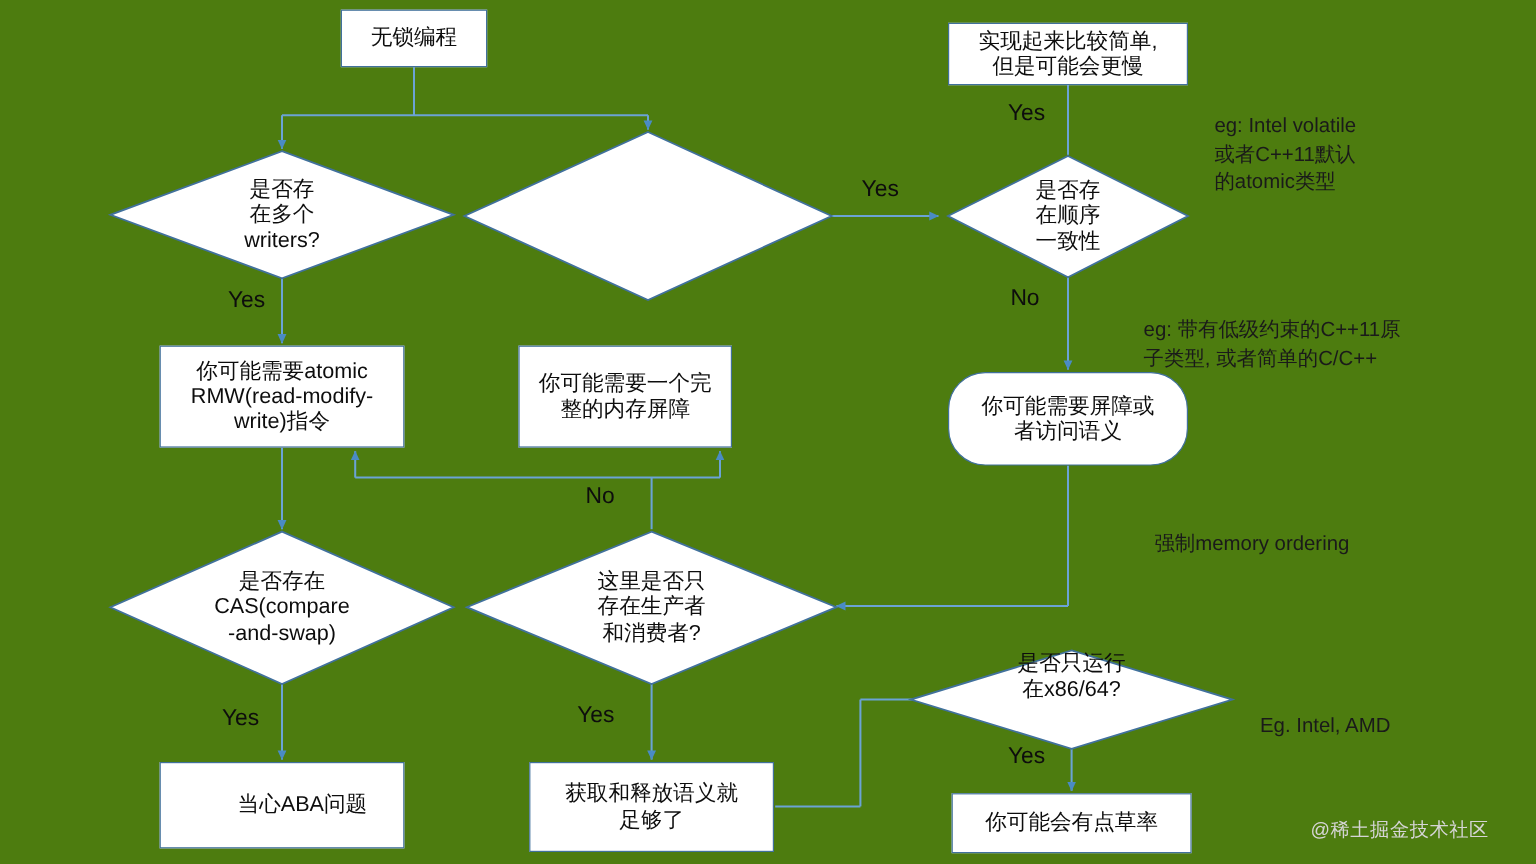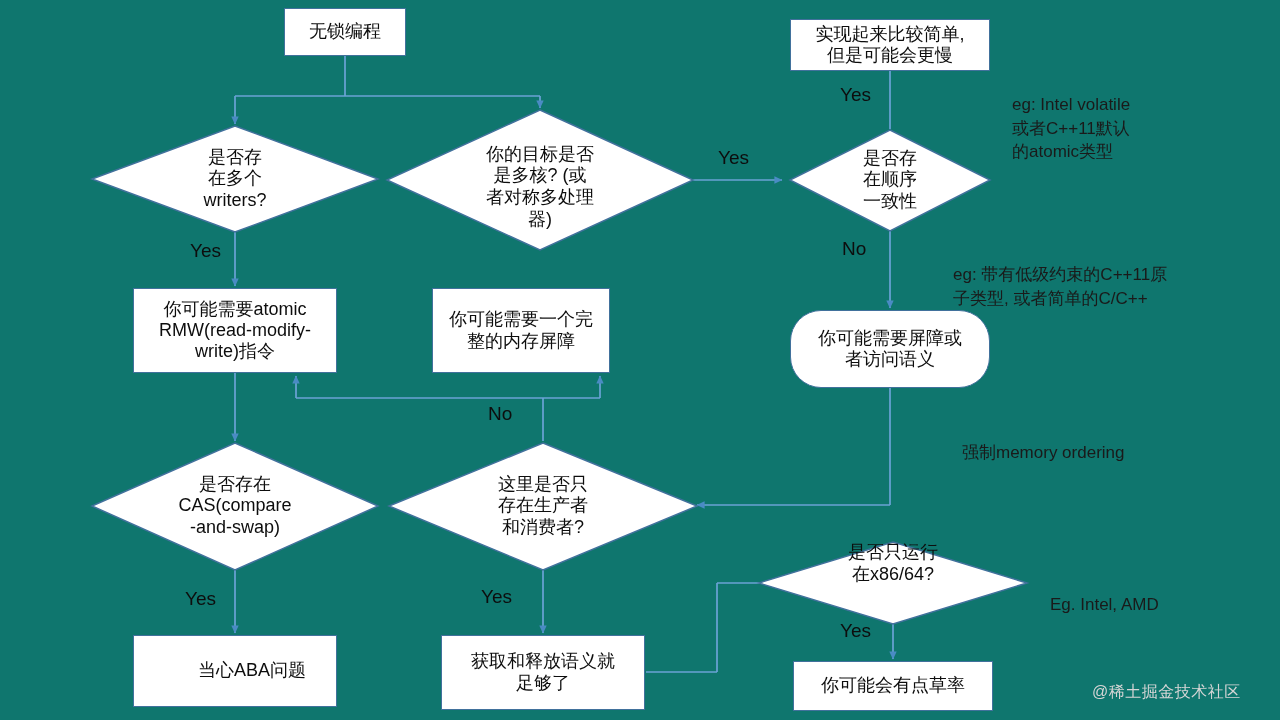--- a/index.html
+++ b/index.html
@@ -4,21 +4,21 @@
 <style>
   html, body {
     margin: 0;
     padding: 0;
     background: #ffffff;
   }
   #canvas {
     position: relative;
     width: 1280px;
     height: 720px;
-    background: #0f766e;
+    background: #4d7c0f;
     font-family: "Liberation Sans", "DejaVu Sans", sans-serif;
     overflow: hidden;
   }
   svg.layer {
     position: absolute;
     left: 0;
     top: 0;
     width: 1280px;
     height: 720px;
   }
@@ -171,26 +171,20 @@
   <div class="shape box" style="left:793px; top:661px; width:200px; height:50px;">
     <span>你可能会有点草率</span>
   </div>
 
   <div class="diamond-label" style="left:155px; top:142px; width:160px; height:74px;">
     <span>是否存
 在多个
 writers?</span>
   </div>
 
-  <div class="diamond-label" style="left:450px; top:138px; width:180px; height:98px;">
-    <span>你的目标是否
-是多核? (或
-者对称多处理
-器)</span>
-  </div>
 
   <div class="diamond-label" style="left:820px; top:143px; width:140px; height:74px;">
     <span>是否存
 在顺序
 一致性</span>
   </div>
 
   <div class="diamond-label" style="left:145px; top:468px; width:180px; height:76px;">
     <span>是否存在
 CAS(compare

